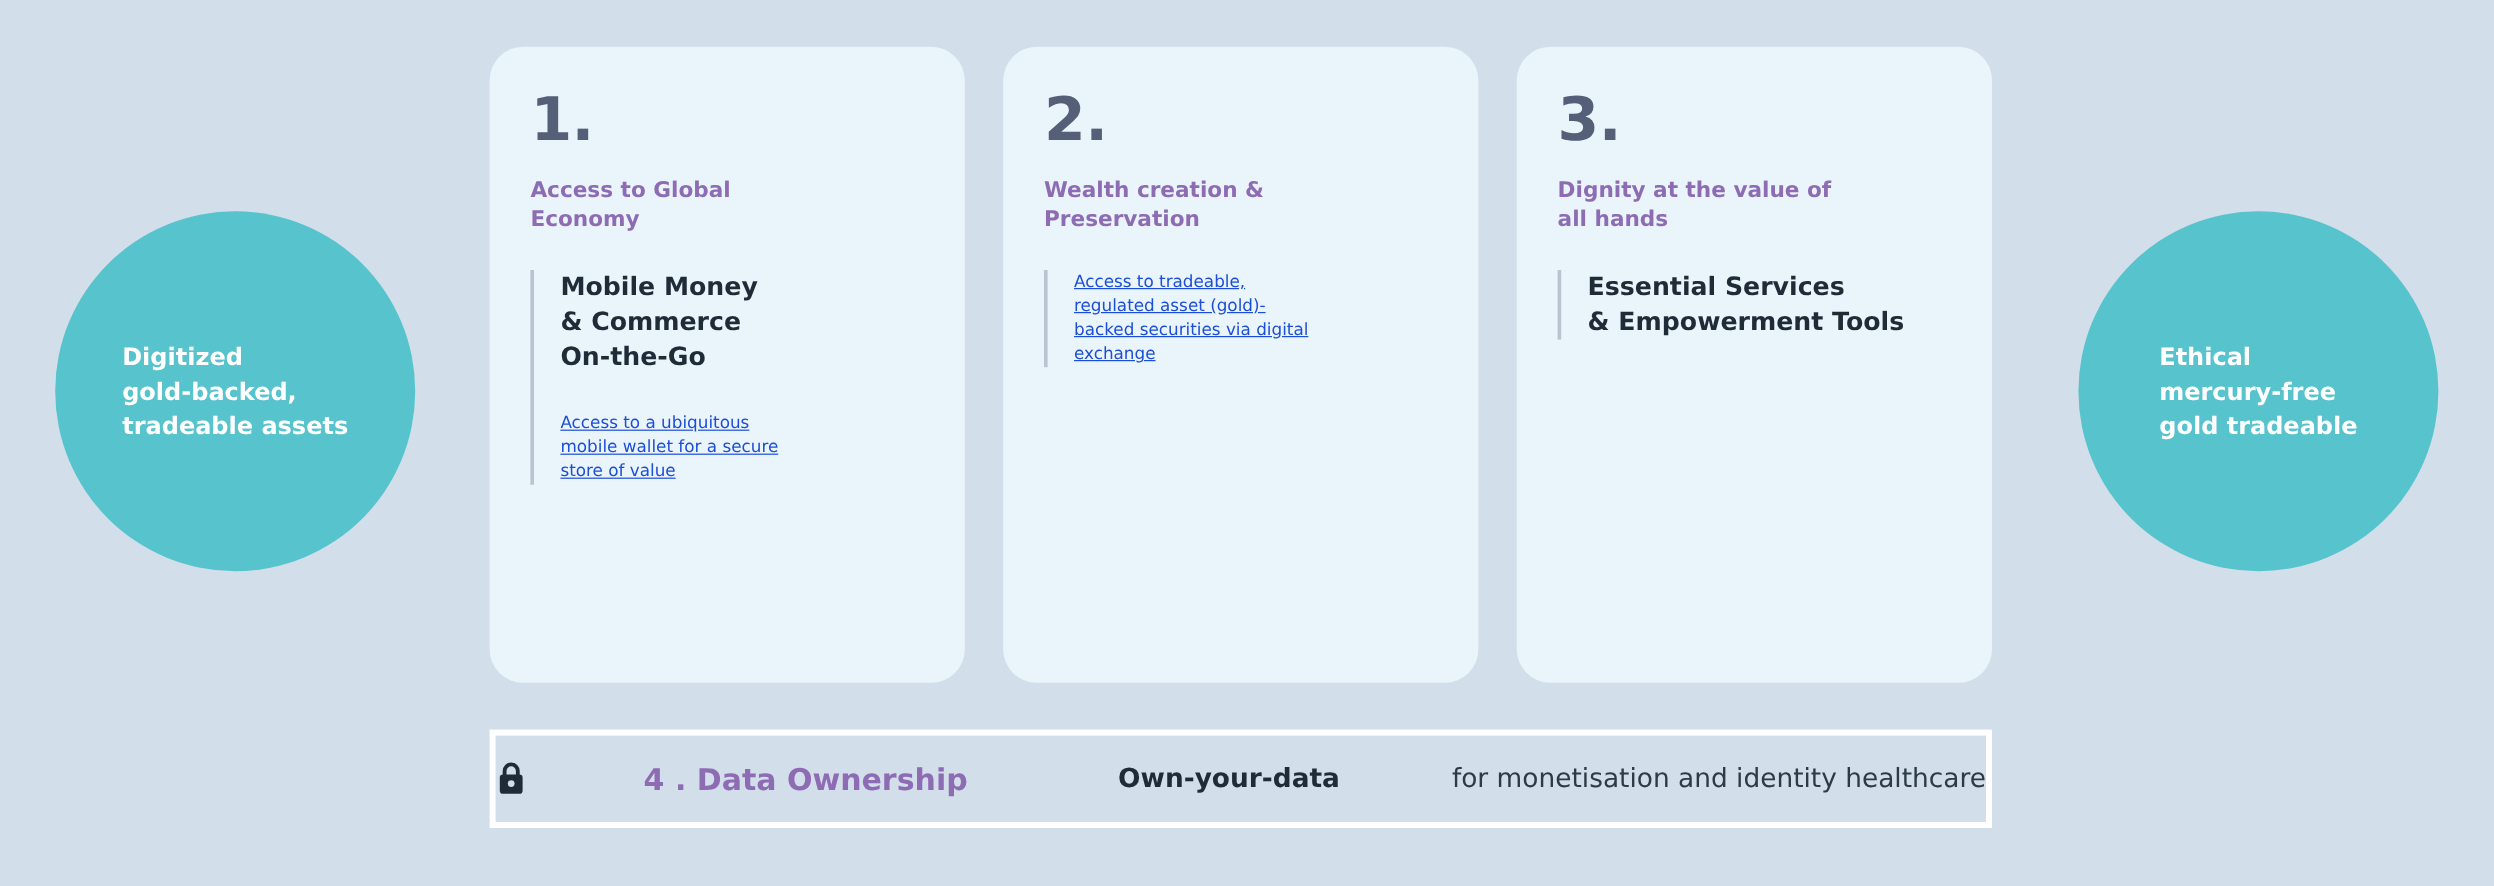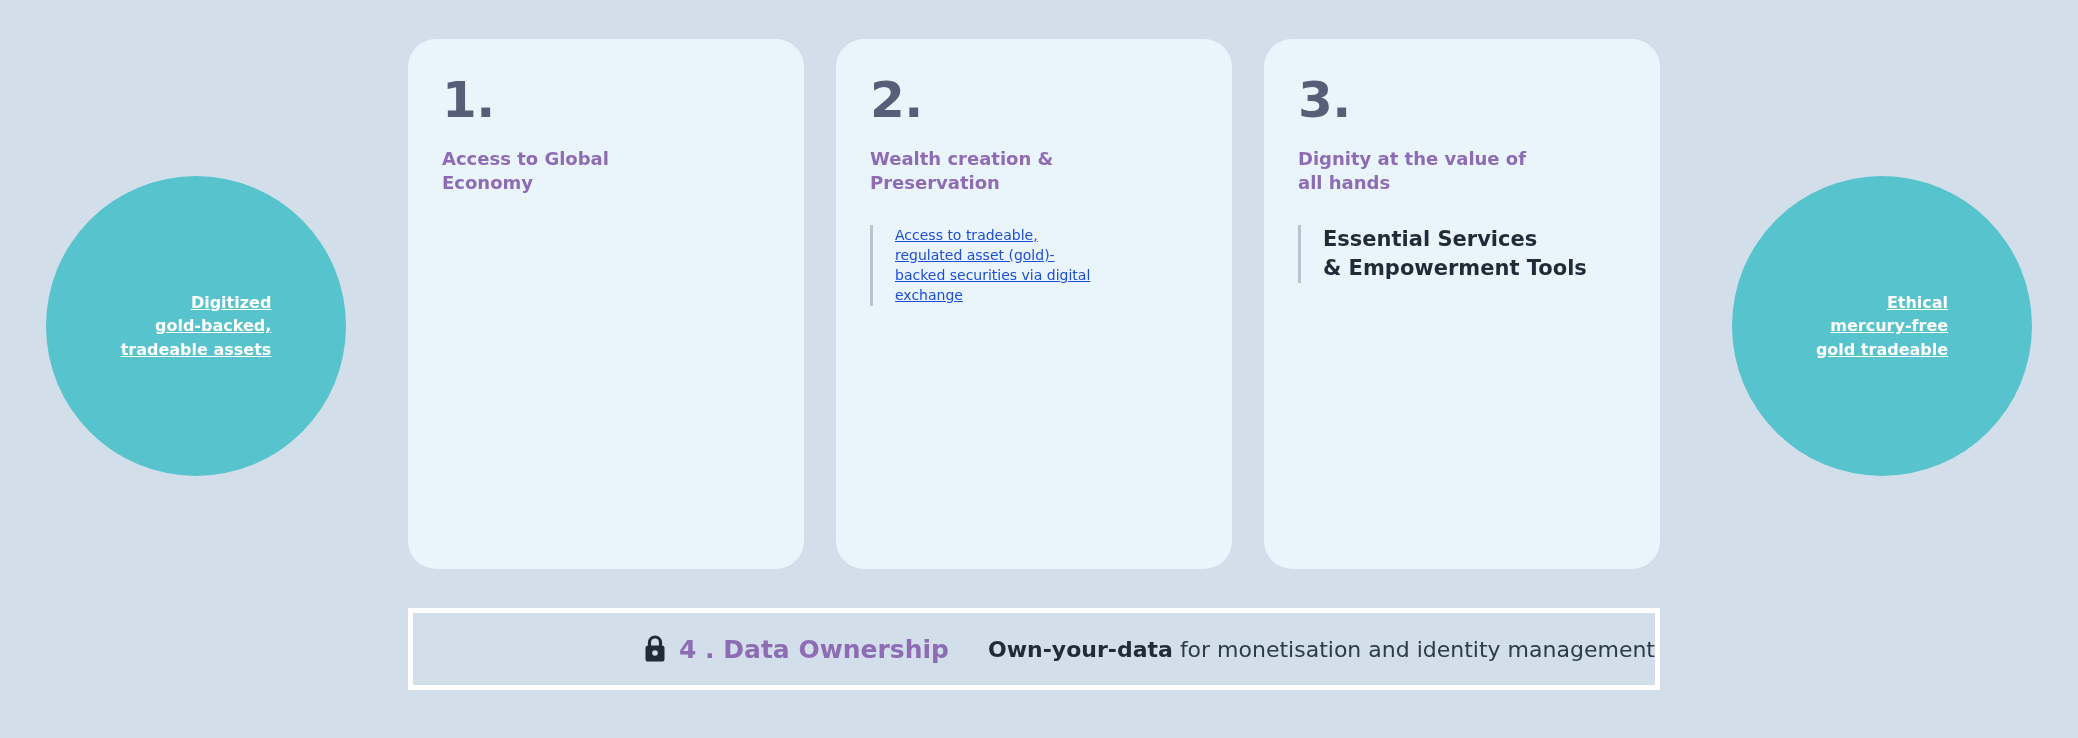--- a/index.html
+++ b/index.html
@@ -18,27 +18,26 @@
   
   .circle {
     position: absolute;
     width: 300px;
     height: 300px;
     border-radius: 50%;
     background: #57c3cd;
     display: flex;
     align-items: center;
     justify-content: center;
-    text-align: right;
+    text-align: left;
     color: #ffffff;
     font-weight: bold;
-    font-size: 16px;
+    font-size: 20px;
     line-height: 1.45;
     top: 176px;
-    text-decoration: underline;
   }
   .circle-left  { left: 46px; }
   .circle-right { left: 1732px; }
   .circle-text { white-space: pre-line; padding: 0 18px; }
 
   
   .cards {
     position: absolute;
     left: 408px;
     top: 39px;
@@ -96,21 +95,21 @@
     position: absolute;
     left: 408px;
     top: 608px;
     width: 1252px;
     height: 82px;
     box-sizing: border-box;
     border: 5px solid #ffffff;
     background: #d2dfea;
     display: flex;
     align-items: center;
-    justify-content: flex-end;
+    justify-content: space-between;
     gap: 0;
   }
   .lock-icon {
     width: 26px;
     height: 30px;
     margin-right: 11px;
     display: inline-flex;
     align-items: center;
   }
   .bar-number {
@@ -141,20 +140,28 @@
 gold-backed,
 tradeable assets</span>
 </div>
 
 <div class="cards">
 
   <div class="card">
     <div class="card-number">1.</div>
     <div class="card-heading">Access to Global
 Economy</div>
+    <div class="card-detail">
+      <div class="detail-title">Mobile Money
+&amp; Commerce
+On-the-Go</div>
+      <div class="detail-body">Access to a ubiquitous
+mobile wallet for a secure
+store of value</div>
+    </div>
   </div>
 
   <div class="card">
     <div class="card-number">2.</div>
     <div class="card-heading">Wealth creation &amp;
 Preservation</div>
     <div class="card-detail">
       <div class="detail-body">Access to tradeable,
 regulated asset (gold)-
 backed securities via digital
@@ -183,14 +190,14 @@
 <div class="bottom-bar">
   <span class="lock-icon">
     <svg width="26" height="30" viewBox="0 0 26 30" xmlns="http://www.w3.org/2000/svg">
       <path d="M7.5 12 V8.5 a5.5 5.5 0 0 1 11 0 V12" fill="none" stroke="#1f2c38" stroke-width="3.2"></path>
       <rect x="3.5" y="11.5" width="19" height="16" rx="2.6" fill="#1f2c38"></rect>
       <circle cx="13" cy="19" r="2.8" fill="#d2dfea"></circle>
     </svg>
   </span>
   <span class="bar-number">4 . Data Ownership</span>
   <span class="bar-bold">Own-your-data</span>
-  <span class="bar-rest">for monetisation and identity management</span>
+  <span class="bar-rest">for monetisation and identity healthcare</span>
 </div>
 
 </body></html>

